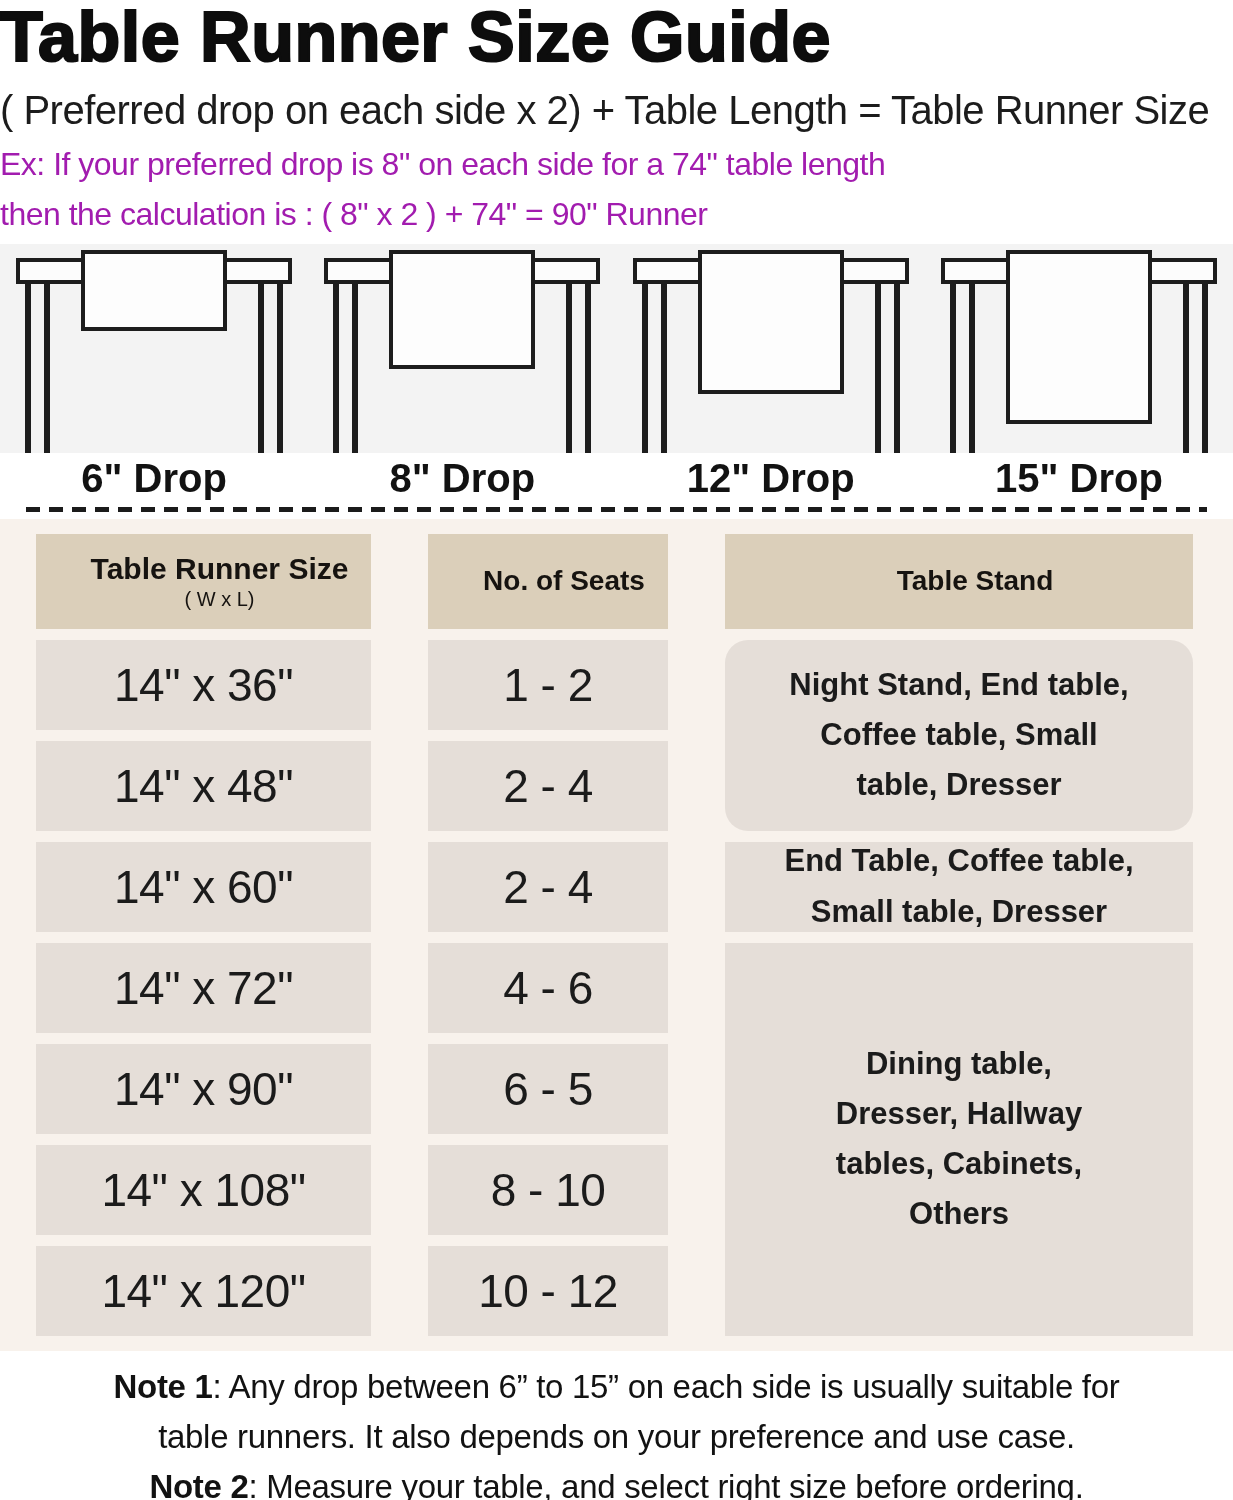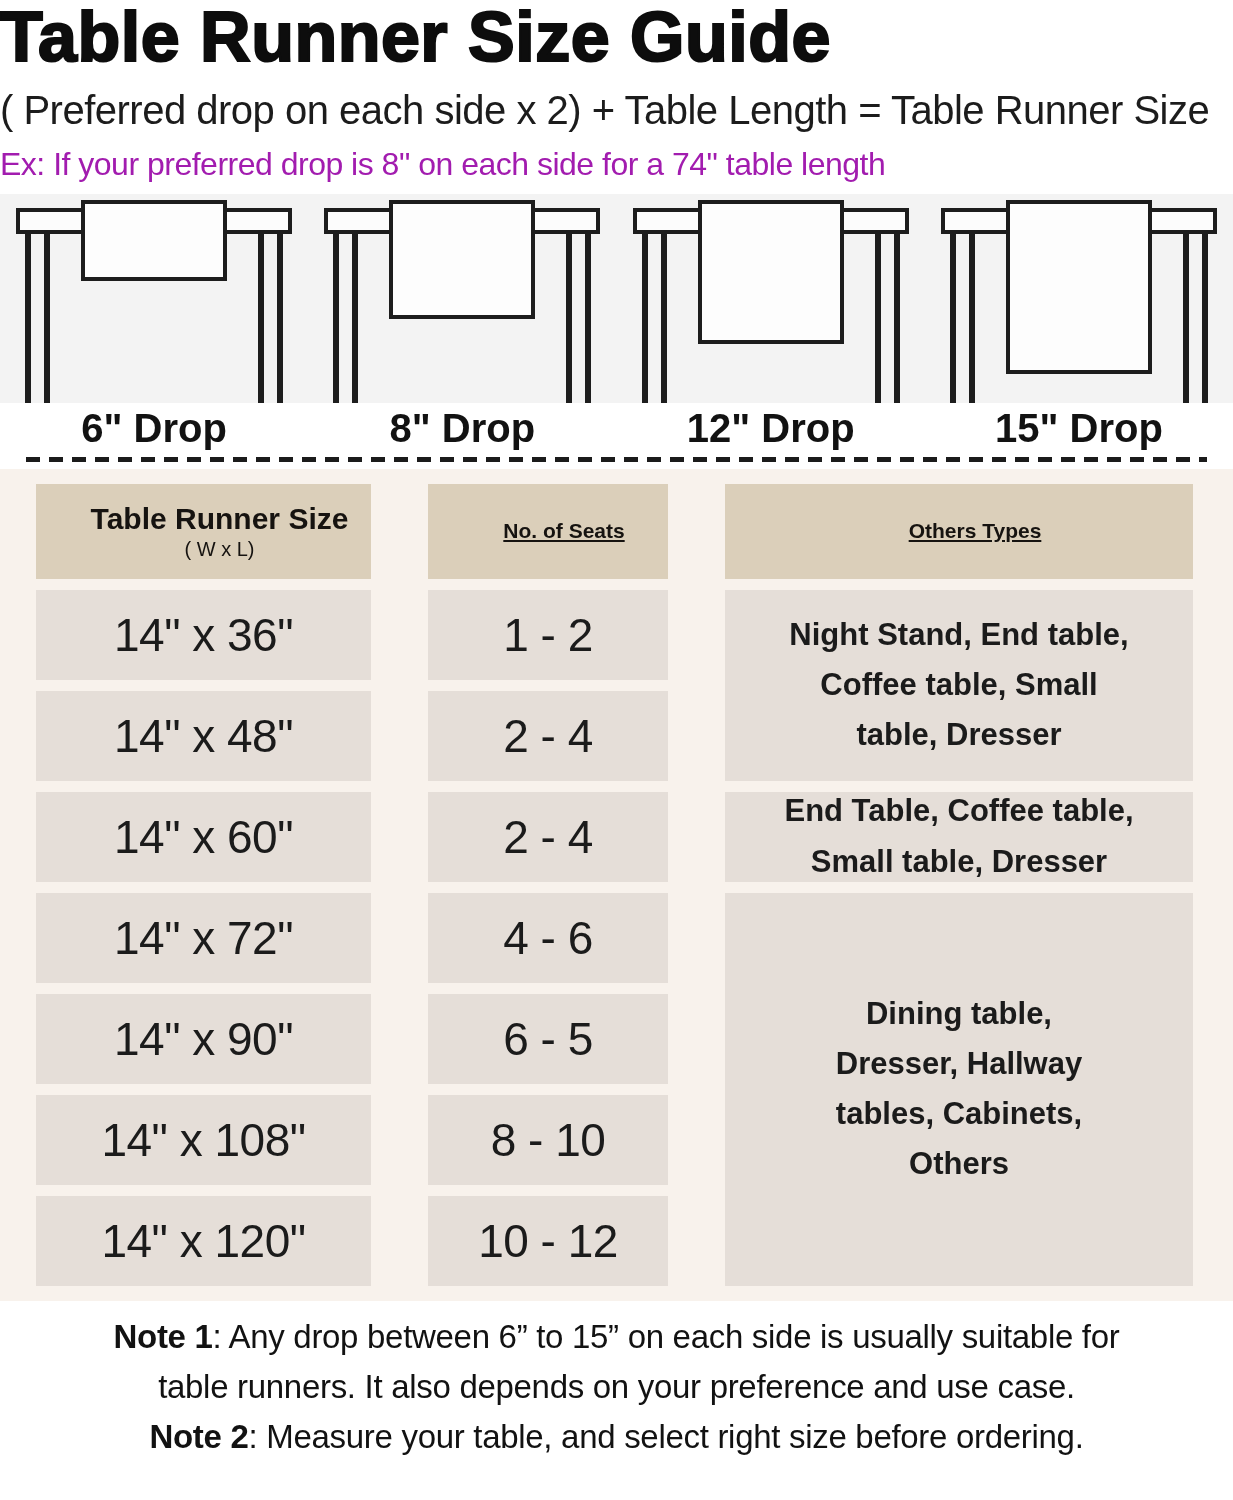--- a/index.html
+++ b/index.html
@@ -79,41 +79,42 @@
   .cell {
     background: #e5ded8;
     display: flex; flex-direction: column;
     align-items: center; justify-content: center;
     text-align: center; color: #1b1b1b;
   }
   .cell.head { background: #dbcfba; color: #161310; }
   .c1 { grid-column: 1; } .c2 { grid-column: 2; } .c3 { grid-column: 3; }
   .r1 { grid-row: 1; padding-left: 32px; } .r2 { grid-row: 2; } .r3 { grid-row: 3; } .r4 { grid-row: 4; }
   .r5 { grid-row: 5; } .r6 { grid-row: 6; } .r7 { grid-row: 7; } .r8 { grid-row: 8; }
-  .tg1 { grid-row: 2 / span 2; }
+  .tg1 { grid-row: 2 / span 2; border-radius: 23px; }
   .tg2 { grid-row: 4; }
   .tg3 { grid-row: 5 / span 4; }
   .head-line1 { font-size: 30px; font-weight: 700; line-height: 1.25; }
   .head-line2 { font-size: 20px; font-weight: 400; line-height: 1.25; }
-  .head-big   { font-size: 21px; font-weight: 700; text-decoration: underline; }
+  .head-big   { font-size: 28px; font-weight: 700; }
   .num-val    { font-size: 46px; font-weight: 400; letter-spacing: -0.5px; }
   .types      { font-size: 31px; font-weight: 700; line-height: 1.62; white-space: pre-line; }
 
   
   .notes { margin-top: 11px; text-align: center; font-size: 33px; color: #121212; letter-spacing: -0.3px; }
   .note-line { line-height: 1.52; }
   .note-label { font-weight: 700; }
 </style>
 </head>
 <body>
 
 <header class="header">
   <h1 class="title">Table Runner Size Guide</h1>
   <div class="formula">( Preferred drop on each side x 2) + Table Length = Table Runner Size</div>
   <div class="example-line">Ex: If your preferred drop is 8" on each side for a 74" table length</div>
+  <div class="example-line">then the calculation is : ( 8" x 2 ) + 74" = 90" Runner</div>
 </header>
 
 <section class="figures">
   <div class="fig-col">
     <div class="fig fig-0">
       <div class="tabletop"></div>
       <div class="leg left"></div>
       <div class="leg right"></div>
       <div class="runner"></div>
     </div>
@@ -154,21 +155,21 @@
 <div class="dashed"></div>
 
 <section class="size-section">
   <div class="size-grid">
 
     <div class="cell head c1 r1">
       <div class="head-line1">Table Runner Size</div>
       <div class="head-line2">( W x L)</div>
     </div>
     <div class="cell head c2 r1 head-big">No. of Seats</div>
-    <div class="cell head c3 r1 head-big">Others Types</div>
+    <div class="cell head c3 r1 head-big">Table Stand</div>
 
     <div class="cell c1 r2 num-val">14" x 36"</div>
     <div class="cell c2 r2 num-val">1 - 2</div>
     <div class="cell c3 tg1 types">Night Stand, End table,
 Coffee table, Small
 table, Dresser</div>
 
     <div class="cell c1 r3 num-val">14" x 48"</div>
     <div class="cell c2 r3 num-val">2 - 4</div>
 

